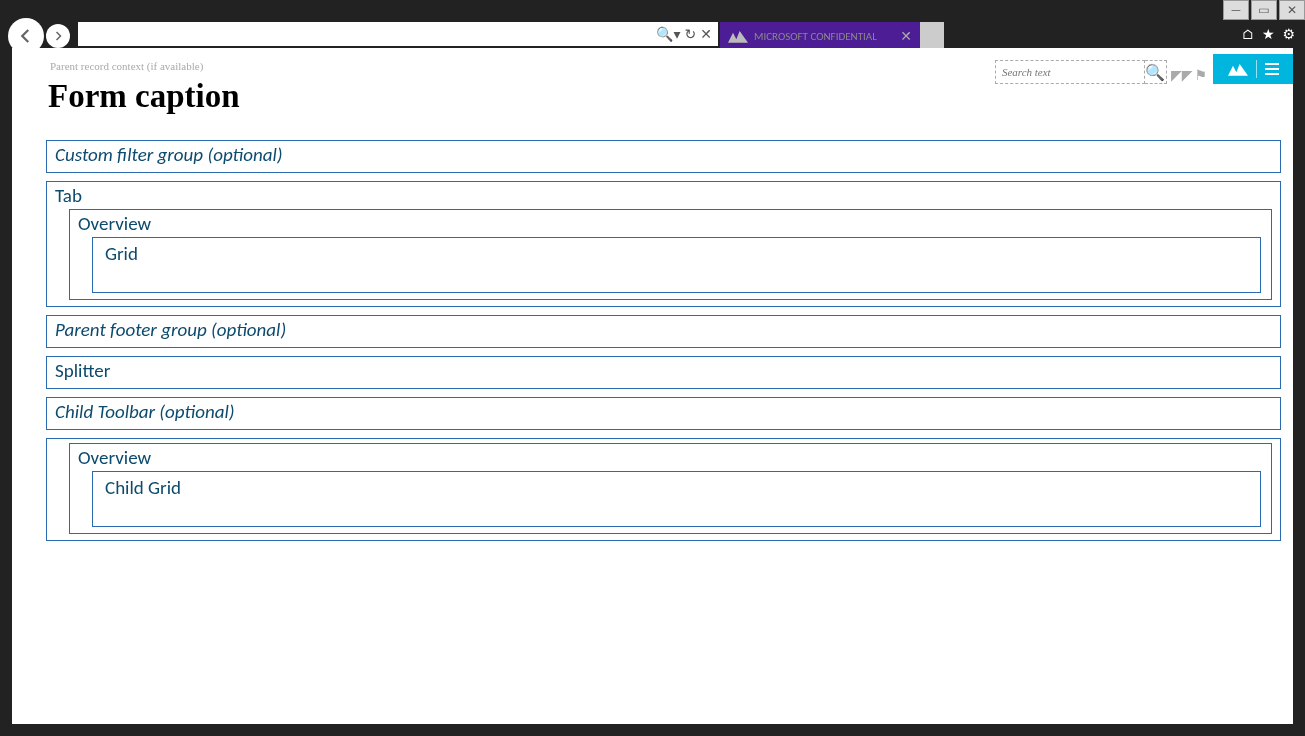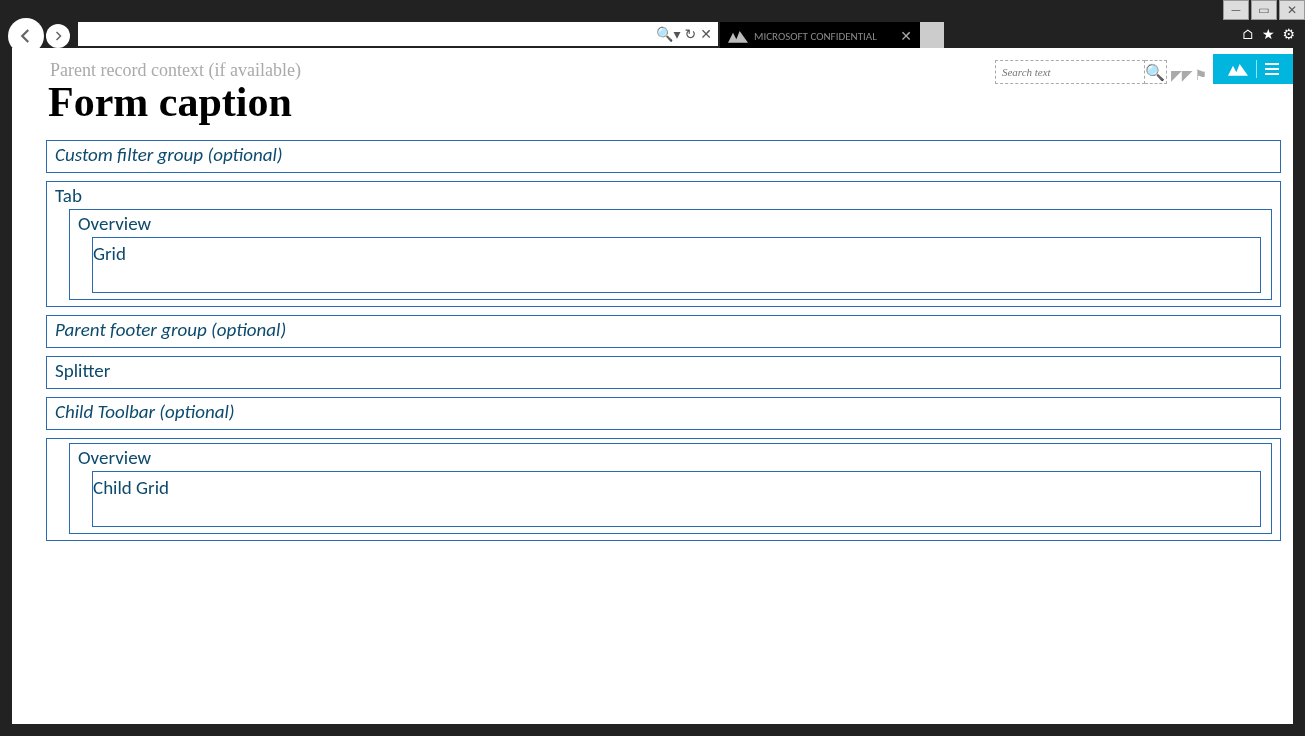--- a/index.html
+++ b/index.html
@@ -35,21 +35,21 @@
 
   .url-bar {
     flex: 0 0 640px; height: 24px; background: #fff; margin-left: 6px;
     display: flex; align-items: center; justify-content: flex-end; padding: 0 6px;
     font-size: 12px; color: #666;
   }
   .url-icons { display: flex; gap: 4px; align-items: center; }
   .url-icons span { font-size: 14px; color: #555; }
 
   .tab {
-    height: 28px; background: #000000; margin-left: 2px; width: 200px;
+    height: 28px; background: #4c1d95; margin-left: 2px; width: 200px;
     display: flex; align-items: center; padding: 0 8px; font-size: 11px;
     color: #888; gap: 6px; position: relative; top: 2px;
   }
   .tab .close-x { margin-left: auto; font-size: 14px; color: #aaa; }
 
   .tab-extra {
     width: 24px; height: 28px; background: #ccc; position: relative; top: 2px;
   }
 
   .top-right-icons {
@@ -85,44 +85,44 @@
     background: #00b6de; width: 80px; height: 30px; display: flex;
     align-items: center; justify-content: center; gap: 8px; color: #fff;
   }
   .cyan-box .sep { width: 1px; height: 18px; background: rgba(255,255,255,0.6); }
   .hamburger { display: flex; flex-direction: column; gap: 3px; }
   .hamburger div { width: 14px; height: 2px; background: #fff; }
 
   
   .breadcrumb {
     position: absolute; top: 12px; left: 38px;
-    font-family: "Segoe Script", cursive; font-size: 18px; color: #aaa;
+    font-family: "Segoe Script", cursive; font-size: 11px; color: #aaa;
   }
   .form-caption {
     position: absolute; top: 30px; left: 36px;
-    font-family: "Segoe Script", cursive; font-size: 42px; color: #000;
+    font-family: "Segoe Script", cursive; font-size: 33px; color: #000;
     font-weight: bold;
   }
 
   
   .groups {
     position: absolute; top: 92px; left: 34px; right: 12px; bottom: 8px;
     display: flex; flex-direction: column; gap: 8px;
   }
   .group {
     border: 1px solid #2a6ab0; padding: 2px 8px 6px 8px;
     font-size: 19px; color: #0c4a6e;
   }
   .group.italic { font-style: italic; }
   .group .label { margin-bottom: 2px; }
   .inner {
     border: 1px solid #2a6ab0; margin: 2px 0 0 14px; padding: 2px 8px 6px 8px;
   }
   .inner2 {
-    border: 1px solid #2a6ab0; margin: 2px 2px 0 14px; padding: 4px 0;
+    border: 1px solid #2a6ab0; margin: 2px 2px 0 14px; padding: 4px 12px;
     min-height: 56px;
   }
 
   
   .mountain-icon { width: 20px; height: 14px; }
   .mountain-white { fill: #fff; }
   .mountain-gray { fill: #bbb; }
 </style>
 </head>
 <body>

